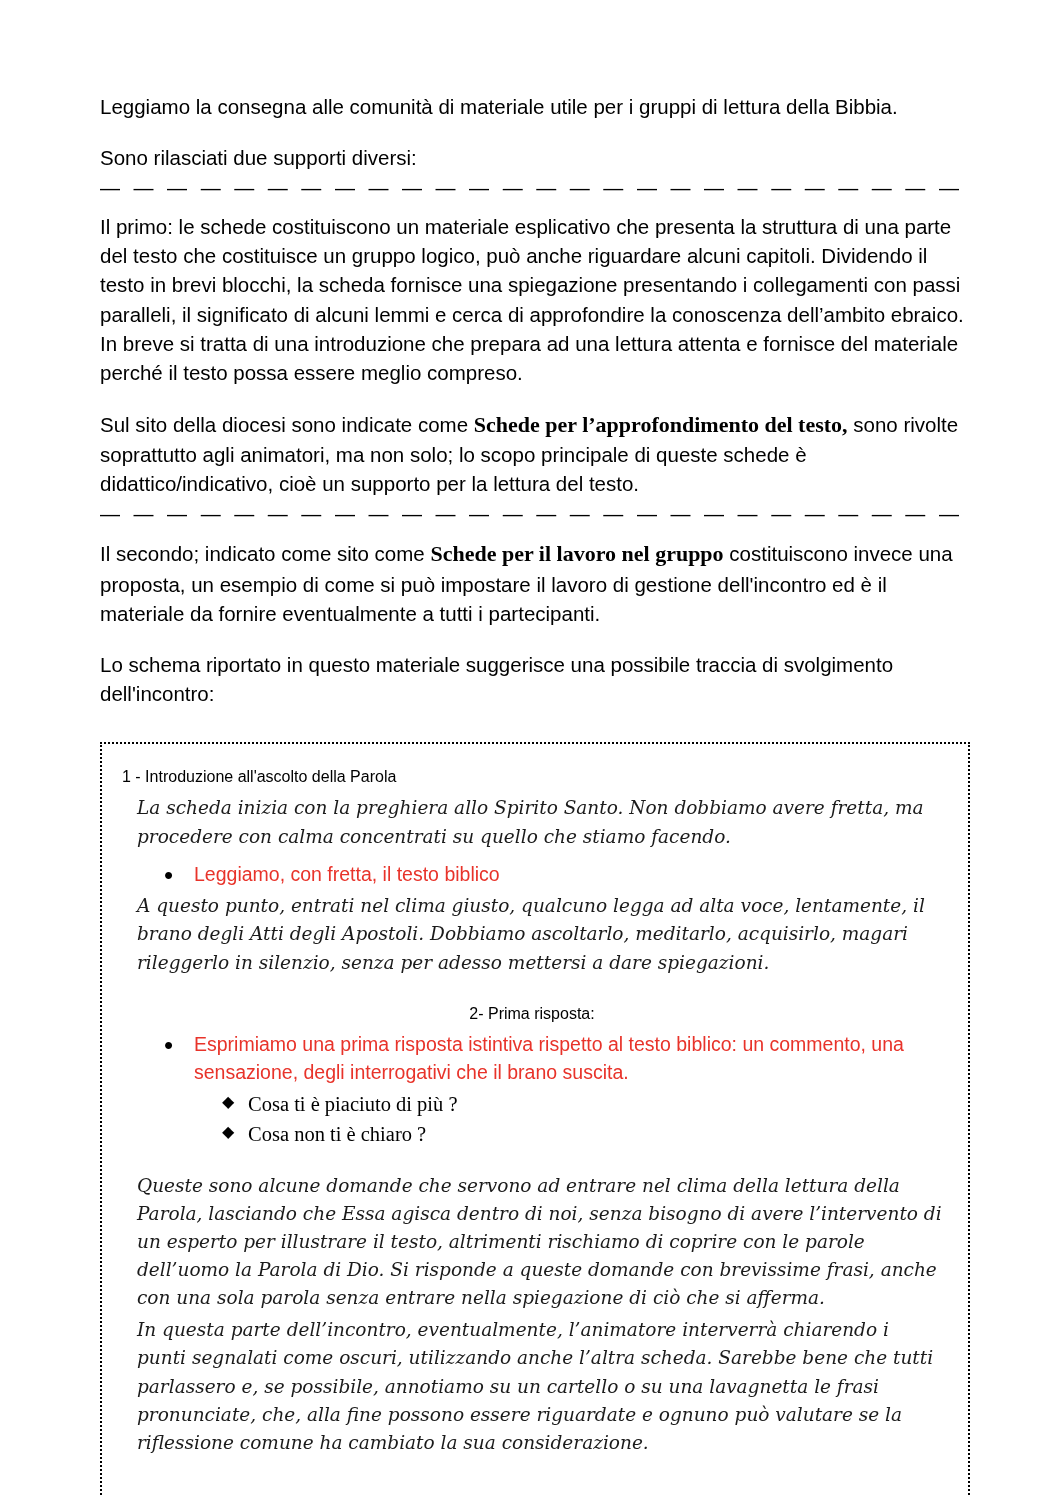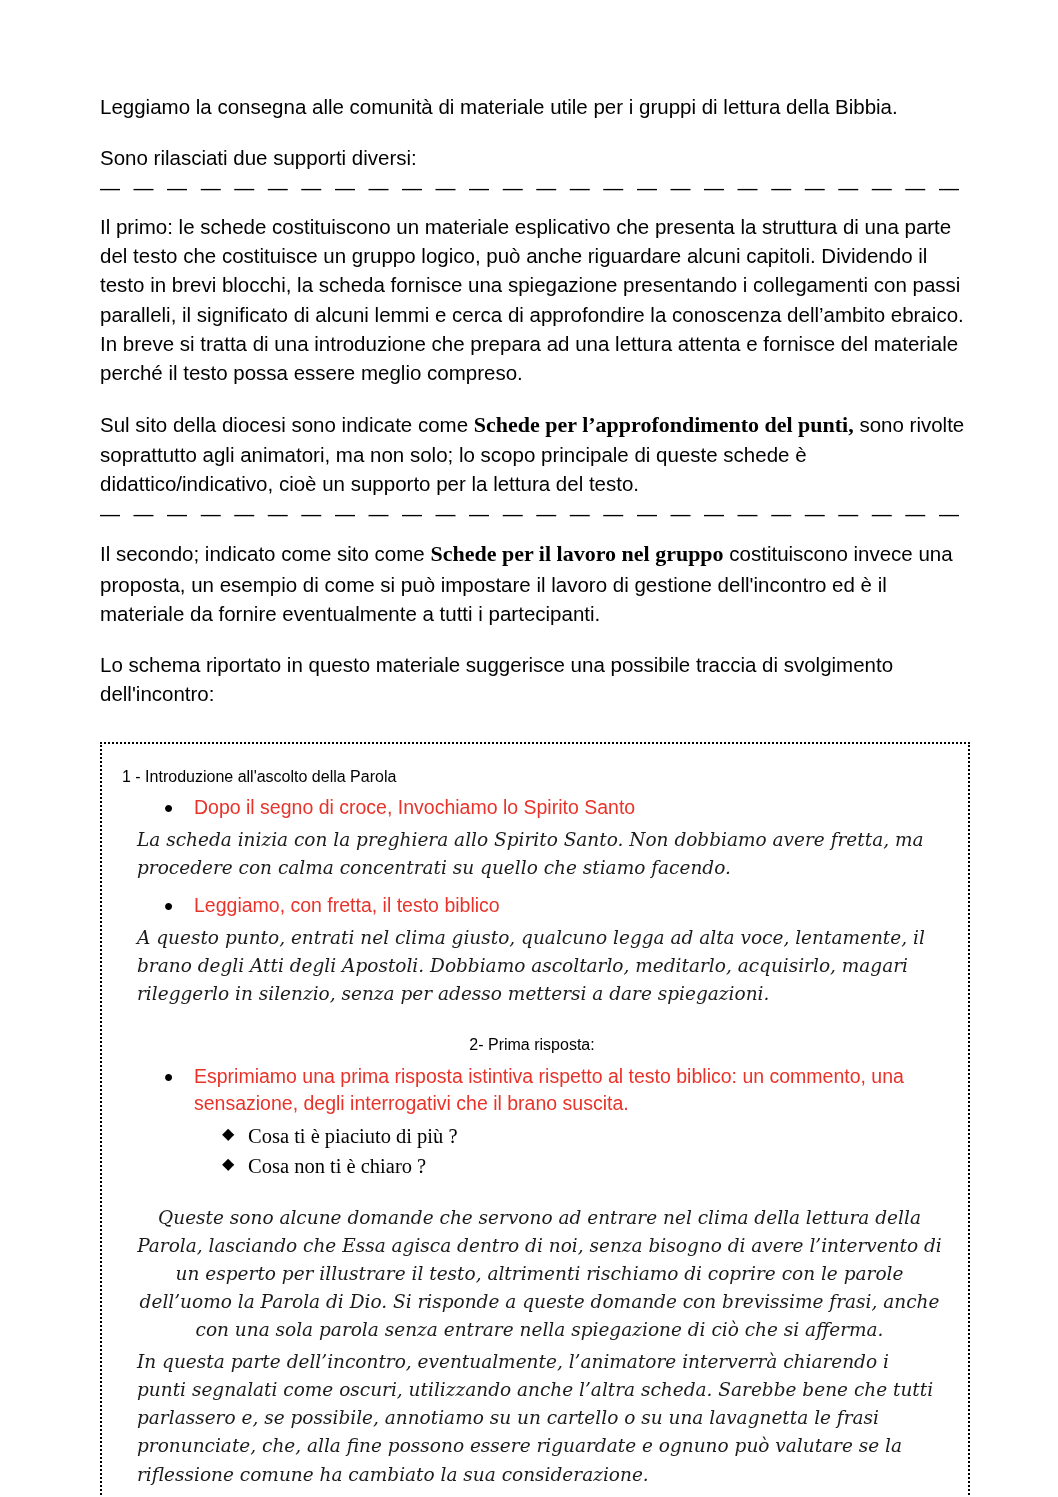--- a/index.html
+++ b/index.html
@@ -87,21 +87,21 @@
     line-height: 1.4;
   }
   .hand {
     font-family: "DejaVu Serif", serif;
     font-style: italic;
     font-size: 18.5px;
     line-height: 1.52;
     margin: 4px 0 10px 15px;
     color: #1b1b1b;
   }
-  .hand.tight { margin-bottom: 2px; text-align: center; }
+  .hand.tight { margin-bottom: 2px; }
   ul.diamond-list {
     list-style: none;
     margin: 4px 0 22px 0;
     padding: 0 0 0 100px;
   }
   ul.diamond-list > li {
     position: relative;
     font-family: "Liberation Serif", serif;
     font-size: 20.5px;
     line-height: 1.45;
@@ -123,35 +123,32 @@
 <div class="page">
 
   <p class="para">Leggiamo la consegna alle comunità di materiale utile per i gruppi di lettura della Bibbia.</p>
 
   <p class="para nomargin">Sono rilasciati due supporti diversi:</p>
 
   <div class="dashrule-wrap">— — — — — — — — — — — — — — — — — — — — — — — — — — — — — — — — — —</div>
 
   <p class="para">Il primo: le schede costituiscono un materiale esplicativo che presenta la struttura di una parte del testo che costituisce un gruppo logico, può anche riguardare alcuni capitoli. Dividendo il testo in brevi blocchi, la scheda fornisce una spiegazione presentando i collegamenti con passi paralleli, il significato di alcuni lemmi e cerca di approfondire la conoscenza dell’ambito ebraico. In breve si tratta di una introduzione che prepara ad una lettura attenta e fornisce del materiale perché il testo possa essere meglio compreso.</p>
 
-  <p class="para nomargin"><span>Sul sito della diocesi sono indicate come </span><span class="bold-serif">Schede per l’approfondimento del punti,</span><span> sono rivolte soprattutto agli animatori, ma non solo; lo scopo principale di queste schede è didattico/indicativo, cioè un supporto per la lettura del testo.</span></p>
+  <p class="para nomargin"><span>Sul sito della diocesi sono indicate come </span><span class="bold-serif">Schede per l’approfondimento del testo,</span><span> sono rivolte soprattutto agli animatori, ma non solo; lo scopo principale di queste schede è didattico/indicativo, cioè un supporto per la lettura del testo.</span></p>
 
   <div class="dashrule-wrap">— — — — — — — — — — — — — — — — — — — — — — — — — — — — — — — — — —</div>
 
   <p class="para"><span>Il secondo; indicato come sito come </span><span class="bold-serif">Schede per il lavoro nel gruppo</span><span>  costituiscono invece una proposta, un esempio di come si può impostare il lavoro di gestione dell'incontro ed è il materiale da fornire eventualmente a tutti i partecipanti.</span></p>
 
   <p class="para">Lo schema riportato in questo materiale suggerisce una possibile traccia di svolgimento dell'incontro:</p>
 
   <div class="box">
 
     <div class="sec-title">1 - Introduzione all'ascolto della Parola </div>
 
-    <ul class="red-list">
-      <li>Dopo il segno di croce, Invochiamo lo Spirito Santo</li>
-    </ul>
 
     <p class="hand">La scheda inizia con la preghiera allo Spirito Santo. Non dobbiamo avere fretta, ma procedere con calma concentrati su quello che stiamo facendo.</p>
 
     <ul class="red-list">
       <li>Leggiamo, con fretta, il testo biblico</li>
     </ul>
 
     <p class="hand">A questo punto, entrati nel clima giusto, qualcuno legga ad alta voce, lentamente, il brano degli Atti degli Apostoli. Dobbiamo ascoltarlo, meditarlo, acquisirlo, magari rileggerlo in silenzio, senza per adesso mettersi a dare spiegazioni.</p>
 
     <div class="sec-title second">2- Prima risposta:</div>

